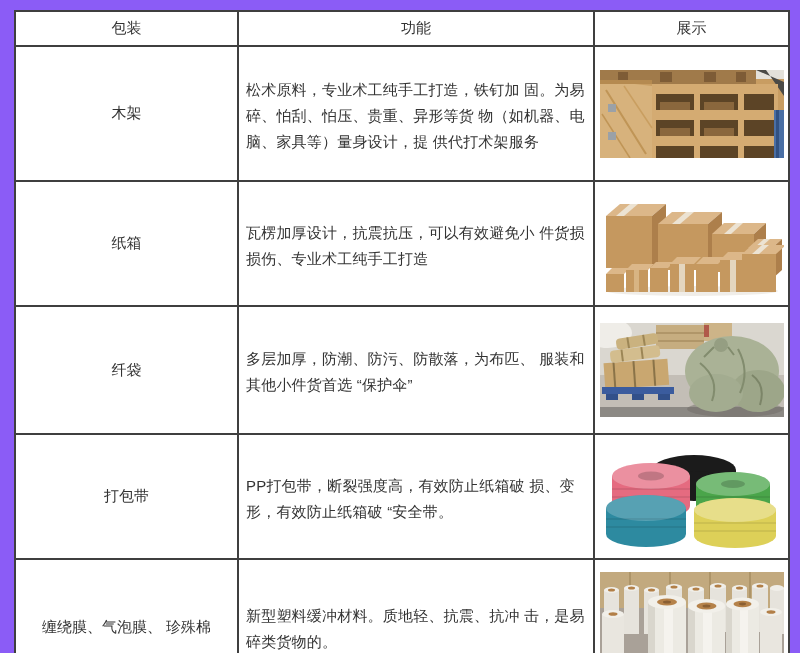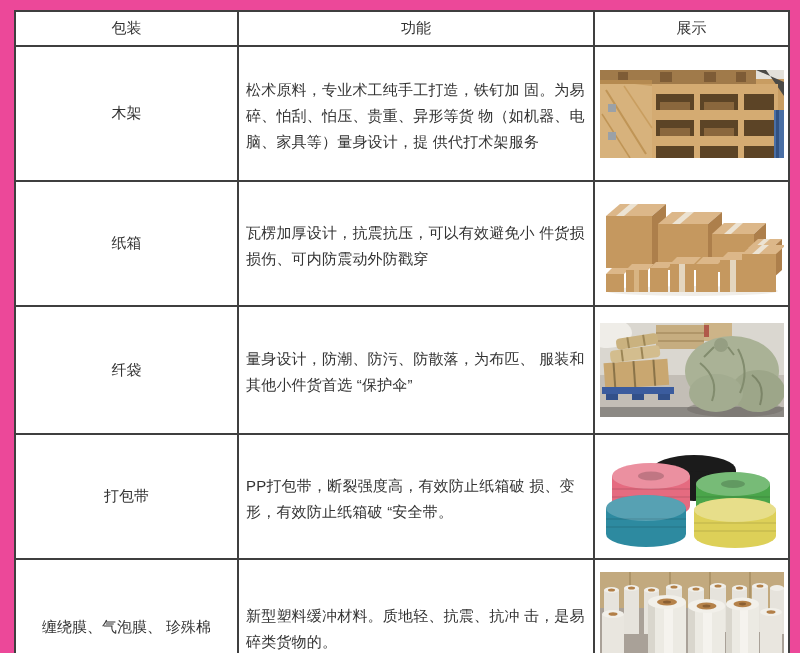--- a/index.html
+++ b/index.html
@@ -1,19 +1,19 @@
 <!DOCTYPE html>
 <html><head>
 <meta charset="utf-8">
 <style>
   html,body{margin:0;padding:0;background:#ffffff;}
   .page{
     position:relative;
     width:800px;height:653px;
-    background:#ec4899;
+    background:#8b5cf6;
     font-family:"Liberation Sans", sans-serif;
     color:#333333;
     overflow:hidden;
   }
   table.pack-table{
     position:absolute;left:14px;top:10px;
     width:774px;
     border-collapse:collapse;
     table-layout:fixed;
   }
@@ -115,21 +115,21 @@
             <rect x="0" y="10" width="52" height="4" fill="#b58a50"></rect>
 
             <rect x="174" y="40" width="10" height="48" fill="#4a6fa5"></rect>
             <rect x="176" y="40" width="3" height="48" fill="#315182"></rect>
           </svg>
         </td>
       </tr>
 
       <tr class="r2">
         <td class="cell-pack">纸箱</td>
-        <td class="cell-func">瓦楞加厚设计，抗震抗压，可以有效避免小 件货损损伤、可内防震动外防戳穿</td>
+        <td class="cell-func">瓦楞加厚设计，抗震抗压，可以有效避免小 件货损损伤、专业术工纯手工打造</td>
         <td class="cell-photo">
           <svg width="184" height="104" viewBox="0 0 184 104">
             <rect width="184" height="104" fill="#ffffff"></rect>
             <ellipse cx="92" cy="99" rx="86" ry="5" fill="#f0ede8"></ellipse>
 
             <polygon points="6,24 20,12 66,12 52,24" fill="#dcb789"></polygon>
             <polygon points="52,24 66,12 66,64 52,76" fill="#ad7f4b"></polygon>
             <rect x="6" y="24" width="46" height="52" fill="#c5985f"></rect>
             <polygon points="30,12 38,12 24,24 16,24" fill="#ece3d3"></polygon>
             <polygon points="58,32 72,20 122,20 108,32" fill="#dcb789"></polygon>
@@ -162,21 +162,21 @@
             <rect x="130" y="68" width="6" height="32" fill="#e4d6bf"></rect>
             <polygon points="142,62 152,53 186,53 176,62" fill="#dcb789"></polygon>
             <rect x="142" y="62" width="34" height="38" fill="#c5985f"></rect>
             <polygon points="162,53 169,53 159,62 152,62" fill="#ece3d3"></polygon>
           </svg>
         </td>
       </tr>
 
       <tr class="r3">
         <td class="cell-pack">纤袋</td>
-        <td class="cell-func">量身设计，防潮、防污、防散落，为布匹、 服装和其他小件货首选 “保护伞”</td>
+        <td class="cell-func">多层加厚，防潮、防污、防散落，为布匹、 服装和其他小件货首选 “保护伞”</td>
         <td class="cell-photo">
           <svg width="184" height="94" viewBox="0 0 184 94">
             <rect width="184" height="94" fill="#dad7d0"></rect>
             <rect y="52" width="184" height="42" fill="#c3beb6"></rect>
             <rect y="84" width="184" height="10" fill="#8c8984"></rect>
             <ellipse cx="8" cy="10" rx="24" ry="15" fill="#efede8"></ellipse>
 
             <rect x="56" y="2" width="48" height="24" fill="#c6ad80"></rect>
             <line x1="56" y1="10" x2="104" y2="10" stroke="#a98f62" stroke-width="1.5"></line>
             <line x1="56" y1="18" x2="104" y2="18" stroke="#a98f62" stroke-width="1.5"></line>

